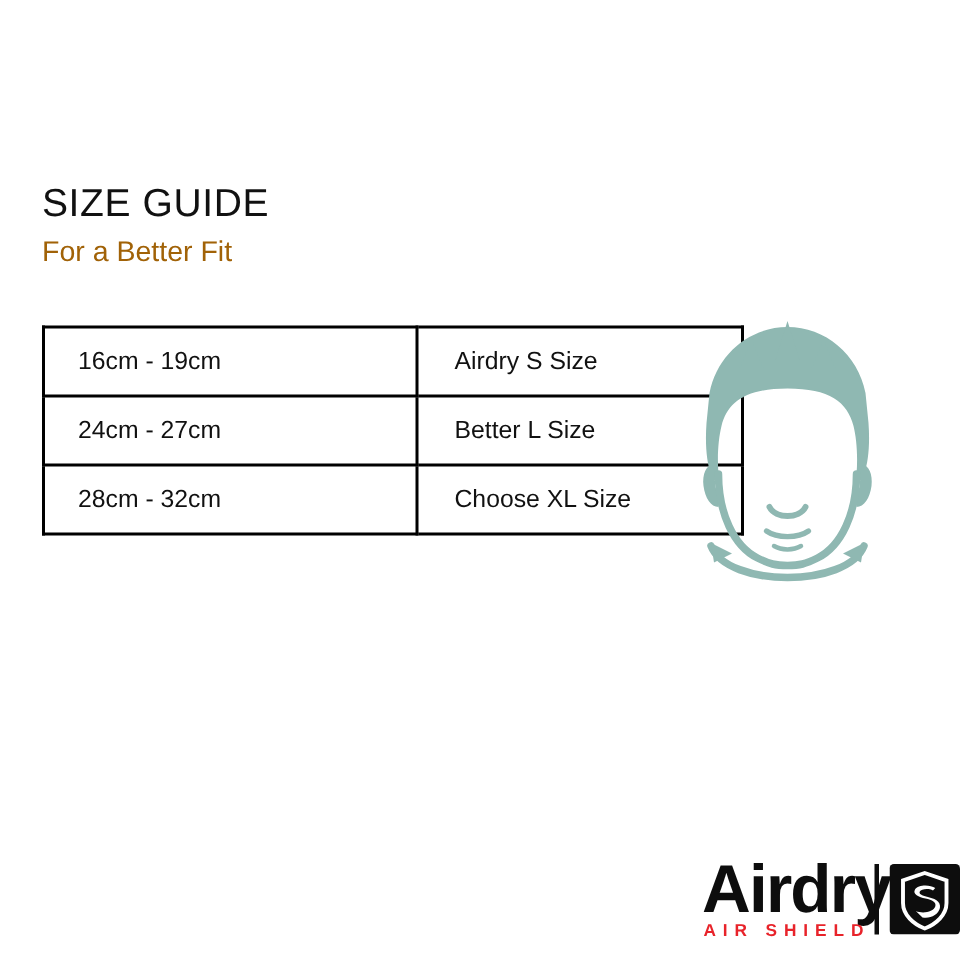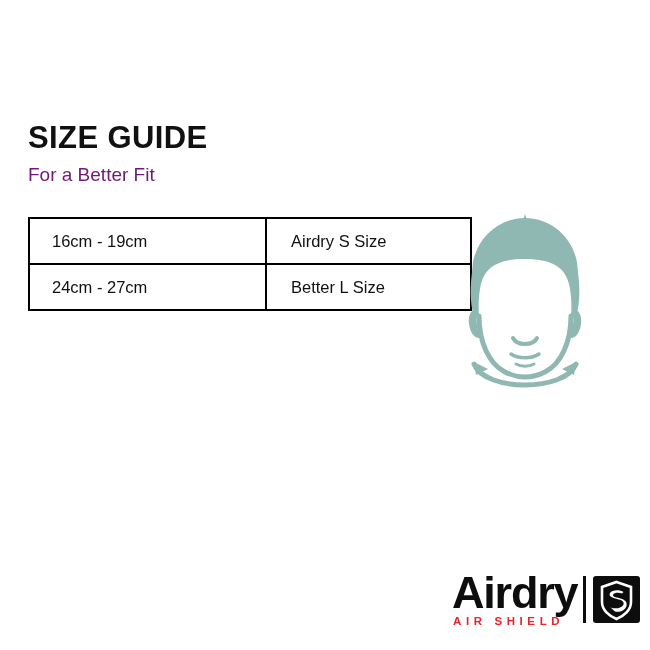--- a/index.html
+++ b/index.html
@@ -22,48 +22,48 @@
     background: #ffffff;
   }
 
   
   .heading-block {
     position: absolute;
     left: 28px;
     top: 122px;
   }
   .page-title {
-    font-size: 31px;
-    font-weight: bold;
+    font-size: 26px;
+    font-weight: normal;
     letter-spacing: 0.4px;
     color: #111111;
     line-height: 1.05;
     margin: 0;
   }
   .page-subtitle {
     font-size: 19px;
     font-weight: normal;
-    color: #701a75;
+    color: #a16207;
     line-height: 1.1;
     margin: 10px 0 17px 0;
   }
 
   
   .size-table {
     position: absolute;
     left: 28px;
     top: 217px;
     width: 384px;
     border-collapse: collapse;
     table-layout: fixed;
   }
   .size-table td {
     border: 2px solid #000000;
     height: 44px;
-    padding: 0 4px 0 22px;
+    padding: 0 16px 0 22px;
     font-size: 16.5px;
     color: #111111;
     vertical-align: middle;
     background: #ffffff;
   }
   .size-table td.col-range {
     width: 209px;
   }
   .size-table td.col-size {
     width: 175px;
@@ -87,21 +87,21 @@
   
   .brand-logo {
     position: absolute;
     left: 452px;
     top: 572px;
     width: 170px;
     height: 62px;
   }
   .brand-wordmark-wrap {
     position: absolute;
-    left: 0;
+    left: 16px;
     top: 0;
     width: 128px;
   }
   .brand-wordmark {
     font-size: 45px;
     font-weight: bold;
     color: #0d0d0d;
     line-height: 0.95;
     letter-spacing: -1.2px;
     margin: 0;
@@ -147,20 +147,24 @@
 
   <table class="size-table">
     <tbody>
       <tr>
         <td class="col-range">16cm - 19cm</td>
         <td class="col-size">Airdry S Size</td>
       </tr>
       <tr>
         <td class="col-range">24cm - 27cm</td>
         <td class="col-size">Better L Size</td>
+      </tr>
+      <tr>
+        <td class="col-range">28cm - 32cm</td>
+        <td class="col-size">Choose XL Size</td>
       </tr>
     </tbody>
   </table>
 
   <div class="head-figure">
     <svg viewBox="0 0 140 182" xmlns="http://www.w3.org/2000/svg">
       <g fill="#8fb8b2">
 
         <path d="M70 6
                  C 95 6, 117 24, 122 50

